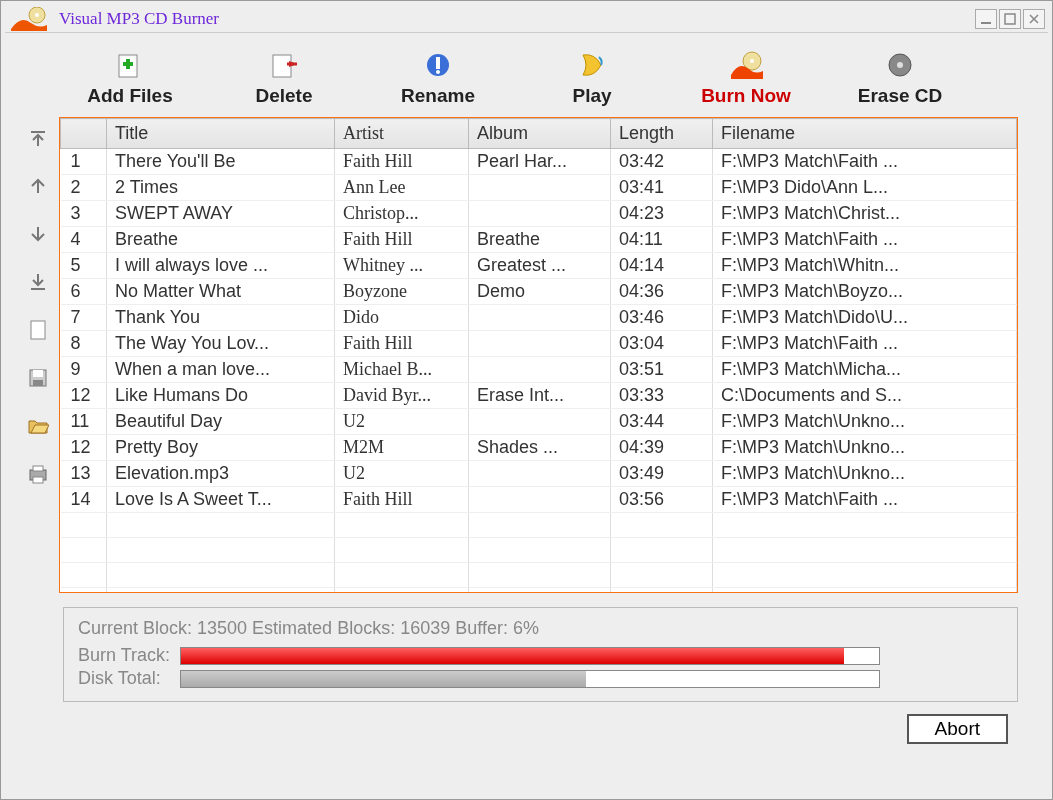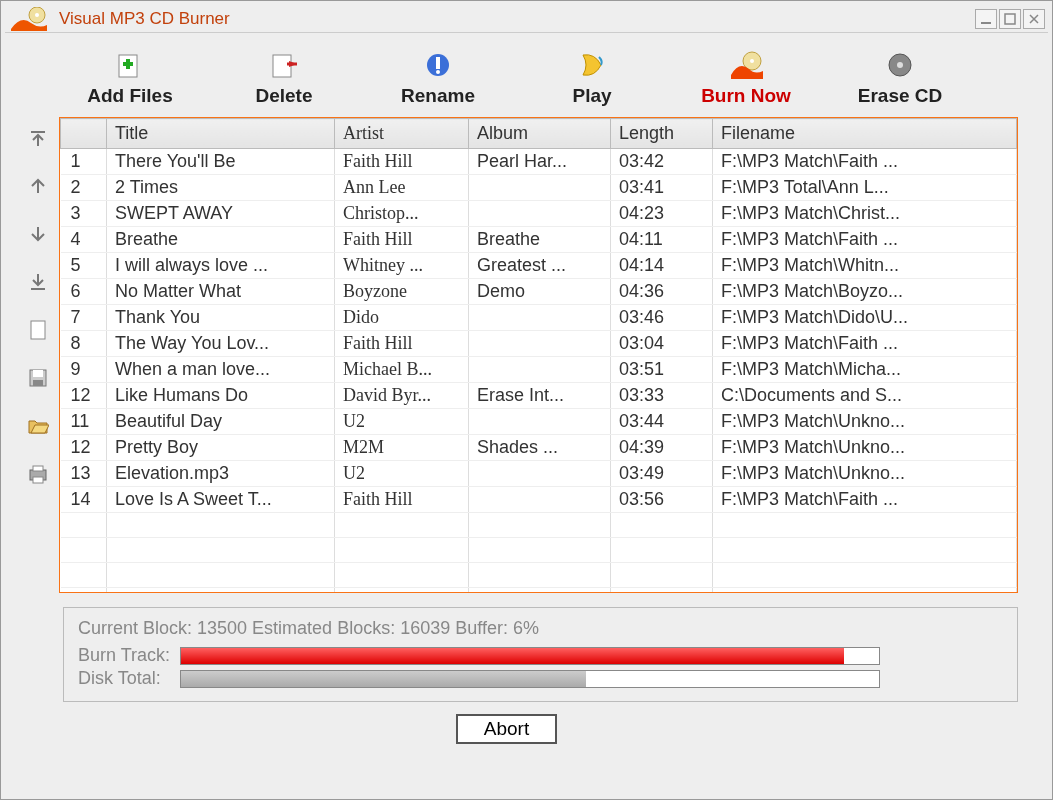--- a/index.html
+++ b/index.html
@@ -24,23 +24,24 @@
     align-items: center;
     height: 28px;
     padding-left: 4px;
     border-bottom: 1px solid #ccc;
   }
   .app-icon {
     width: 40px; height: 24px;
     margin-right: 10px;
   }
   .title-text {
-    color: #c2410c;
+    color: #6d28d9;
     font-size: 17px;
     flex: 1;
+    font-family: Liberation Serif, serif;
   }
   .win-controls {
     display: flex;
     gap: 2px;
     margin-right: 3px;
   }
   .win-btn {
     width: 22px; height: 20px;
     border: 1px solid #aaa;
     background: #f4f4f4;
@@ -151,21 +152,21 @@
     position: relative;
     max-width: 700px;
   }
   .prog-fill {
     position: absolute; top:0; left:0; bottom:0;
     background: linear-gradient(#ff6060, #dd0000);
   }
   .prog-fill.gray { background: linear-gradient(#ccc, #aaa); }
   .bottom-row {
     display: flex;
-    justify-content: center;
+    justify-content: flex-end;
     padding: 4px 40px 4px 0;
   }
   .abort-btn {
     border: 2px solid #555;
     background: #fff;
     padding: 2px 26px;
     font-size: 19px;
     cursor: pointer;
   }
 </style>
@@ -332,21 +333,21 @@
               <td class="col-album">Pearl Har...</td>
               <td class="col-len">03:42</td>
               <td class="col-file">F:\MP3 Match\Faith ...</td>
             </tr>
             <tr>
               <td class="col-idx">2</td>
               <td class="col-title">2 Times</td>
               <td class="col-artist">Ann Lee</td>
               <td class="col-album"></td>
               <td class="col-len">03:41</td>
-              <td class="col-file">F:\MP3 Total\Ann L...</td>
+              <td class="col-file">F:\MP3 Dido\Ann L...</td>
             </tr>
             <tr>
               <td class="col-idx">3</td>
               <td class="col-title">SWEPT AWAY</td>
               <td class="col-artist">Christop...</td>
               <td class="col-album"></td>
               <td class="col-len">04:23</td>
               <td class="col-file">F:\MP3 Match\Christ...</td>
             </tr>
             <tr>

